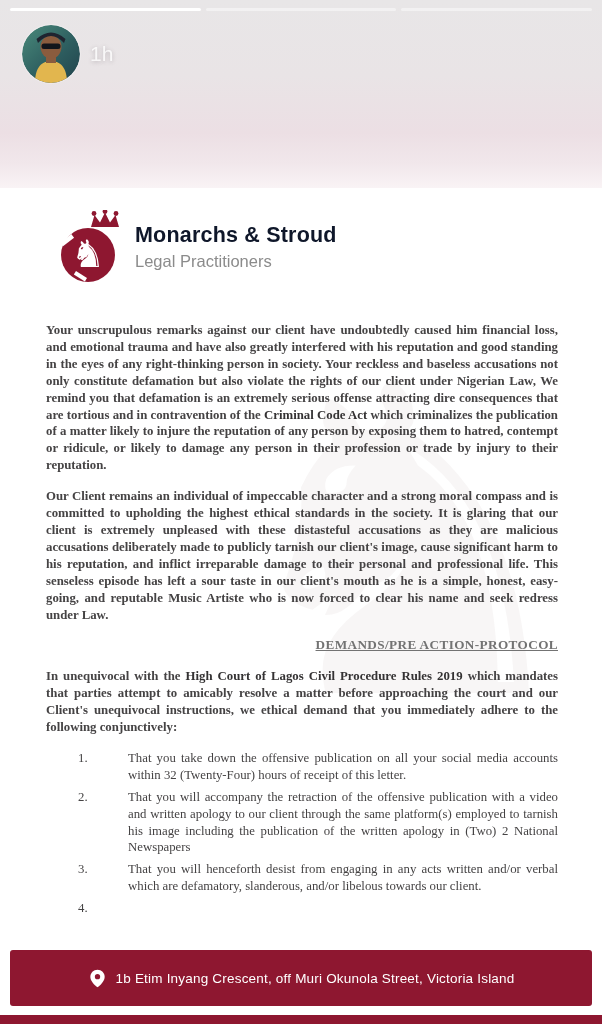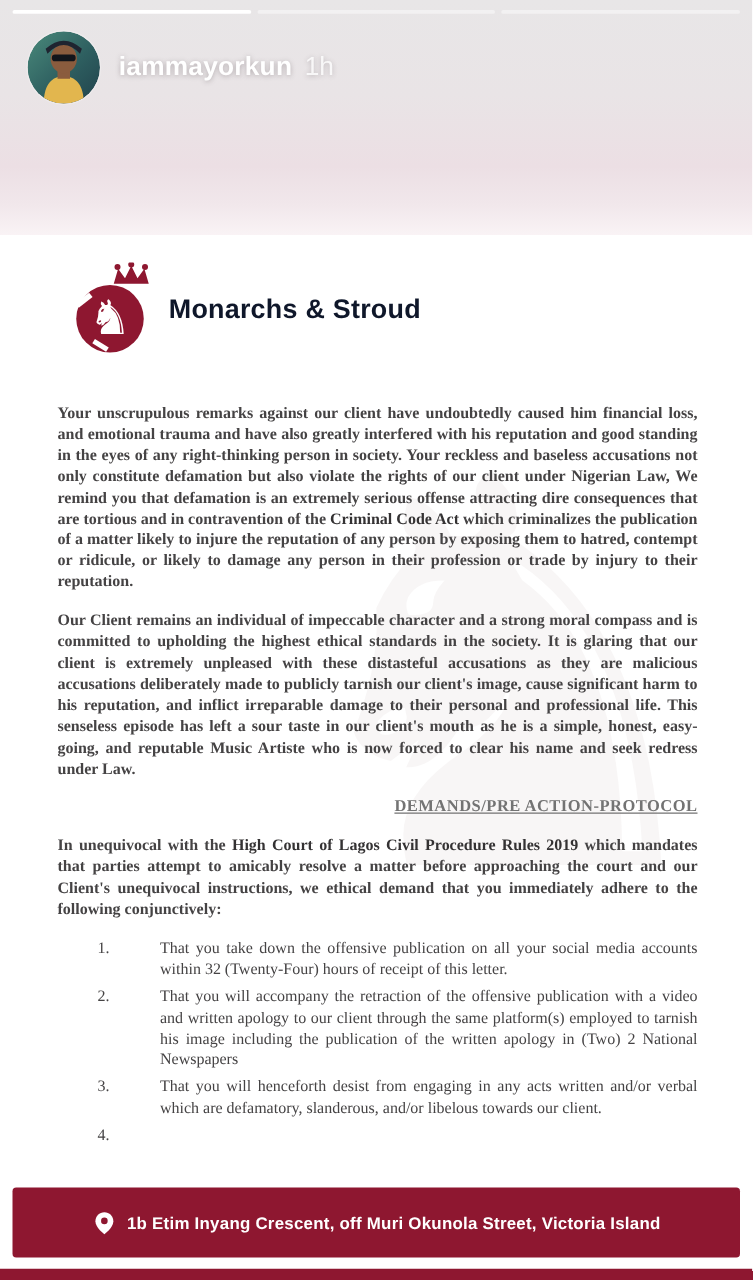--- a/index.html
+++ b/index.html
@@ -46,21 +46,21 @@
     margin:4px 0 15px 0;font-size:13.2px;font-weight:bold;color:#737373;
     text-decoration:underline;letter-spacing:0.4px;text-align:right;
   }
   .demand-list{margin-top:14px;}
   .demand-row{display:flex;margin:0 0 5px 32px;}
   .demand-num{flex:0 0 50px;text-align:left;}
   .demand-text{flex:1;max-width:430px;text-align:justify;}
   
   .footer-bar{
     position:absolute;left:10px;right:10px;top:762px;height:56px;z-index:2;
-    background:#8E1730;border-radius:3px;display:flex;align-items:center;justify-content:center;font-weight:bold;
+    background:#8E1730;border-radius:3px;display:flex;align-items:center;justify-content:center;
   }
   .pin-icon{width:19px;height:19px;margin-right:9px;}
   .footer-address{color:#fff;font-family:"Liberation Sans",sans-serif;font-size:13.5px;letter-spacing:0.2px;}
   
   .bottom-strip{position:absolute;left:0;bottom:0;width:602px;height:9px;background:#8E1730;}
 </style>
 </head>
 <body>
 
 <div class="stage">
@@ -89,21 +89,20 @@
         <g clip-path="url(#avclip)">
           <rect width="58" height="58" fill="url(#avbg)"></rect>
           <path d="M13 58 C13 42 20 36 29 36 C38 36 45 42 45 58 Z" fill="#e2b64e"></path>
           <rect x="24" y="28" width="10" height="10" fill="#8a5c3e"></rect>
           <ellipse cx="29" cy="22" rx="10.5" ry="11.5" fill="#8a5c3e"></ellipse>
           <path d="M16 18 Q29 4 42 18 L43.5 14 Q29 1 14.5 14 Z" fill="#1f2430"></path>
           <rect x="19.5" y="18.5" width="19" height="5.5" rx="2.5" fill="#12151b"></rect>
         </g>
       </svg>
     </div>
-    <span class="username">iammayorkun</span>
     <span class="timestamp">1h</span>
   </div>
 
   <div class="letter">
 
     <div class="watermark">♞</div>
 
     <div class="letterhead">
       <div class="logo-icon">
         <svg width="64" height="74" viewBox="0 0 64 74">
@@ -112,20 +111,21 @@
           <circle cx="47" cy="1.6" r="2.4" fill="#8E1730"></circle>
           <circle cx="58" cy="3.5" r="2.4" fill="#8E1730"></circle>
           <circle cx="30" cy="45" r="27" fill="#8E1730"></circle>
           <text x="30" y="57" text-anchor="middle" font-size="38" fill="#ffffff" font-family="DejaVu Sans, sans-serif">♞</text>
           <rect x="2" y="28" width="14" height="4.5" fill="#ffffff" transform="rotate(-38 9 30)"></rect>
           <rect x="16" y="64" width="13" height="4" fill="#ffffff" transform="rotate(32 22 66)"></rect>
         </svg>
       </div>
       <div>
         <div class="firm-name">Monarchs &amp; Stroud</div>
+        <div class="firm-sub">Legal Practitioners</div>
       </div>
     </div>
 
     <div class="letter-body">
       <p><span>Your unscrupulous remarks against our client have undoubtedly caused him financial loss, and emotional trauma and have also greatly interfered with his reputation and good standing in the eyes of any right-thinking person in society. Your reckless and baseless accusations not only constitute defamation but also violate the rights of our client under Nigerian Law, We remind you that defamation is an extremely serious offense attracting dire consequences that are tortious and in contravention of the </span><b>Criminal Code Act</b><span> which criminalizes the publication of a matter likely to injure the reputation of any person by exposing them to hatred, contempt or ridicule, or likely to damage any person in their profession or trade by injury to their reputation.</span></p>
       <p>Our Client remains an individual of impeccable character and a strong moral compass and is committed to upholding the highest ethical standards in the society. It is glaring that our client is extremely unpleased with these distasteful accusations as they are malicious accusations deliberately made to publicly tarnish our client's image, cause significant harm to his reputation, and inflict irreparable damage to their personal and professional life. This senseless episode has left a sour taste in our client's mouth as he is a simple, honest, easy-going, and reputable Music Artiste who is now forced to clear his name and seek redress under Law.</p>
       <p class="demand-heading">DEMANDS/PRE ACTION-PROTOCOL</p>
       <p><span>In unequivocal with the </span><b>High Court of Lagos Civil Procedure Rules 2019</b><span> which mandates that parties attempt to amicably resolve a matter before approaching the court and our Client's unequivocal instructions, we ethical demand that you immediately adhere to the following conjunctively:</span></p>
 
       <div class="demand-list">

